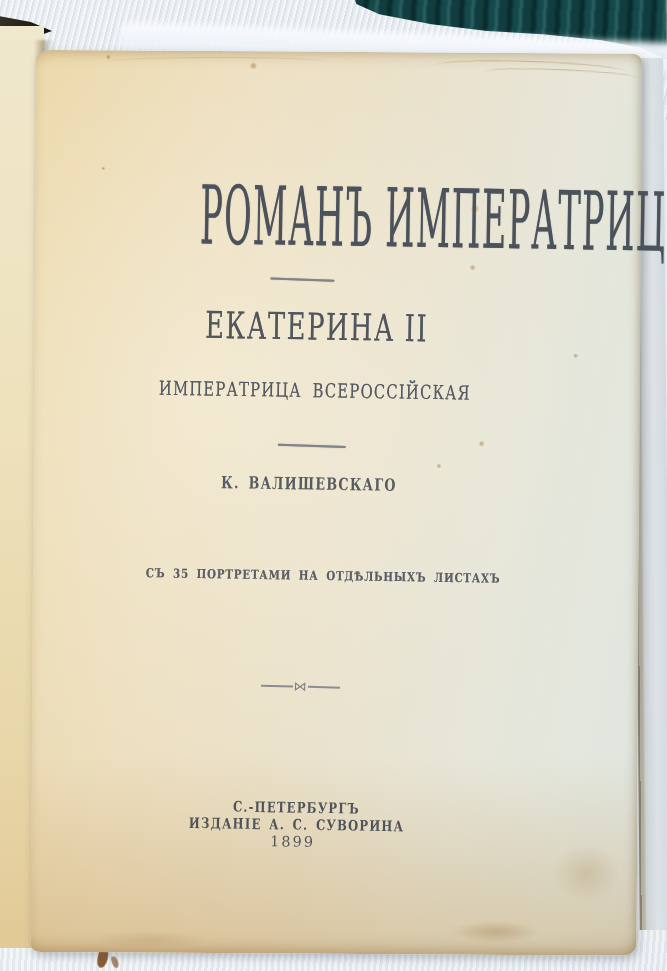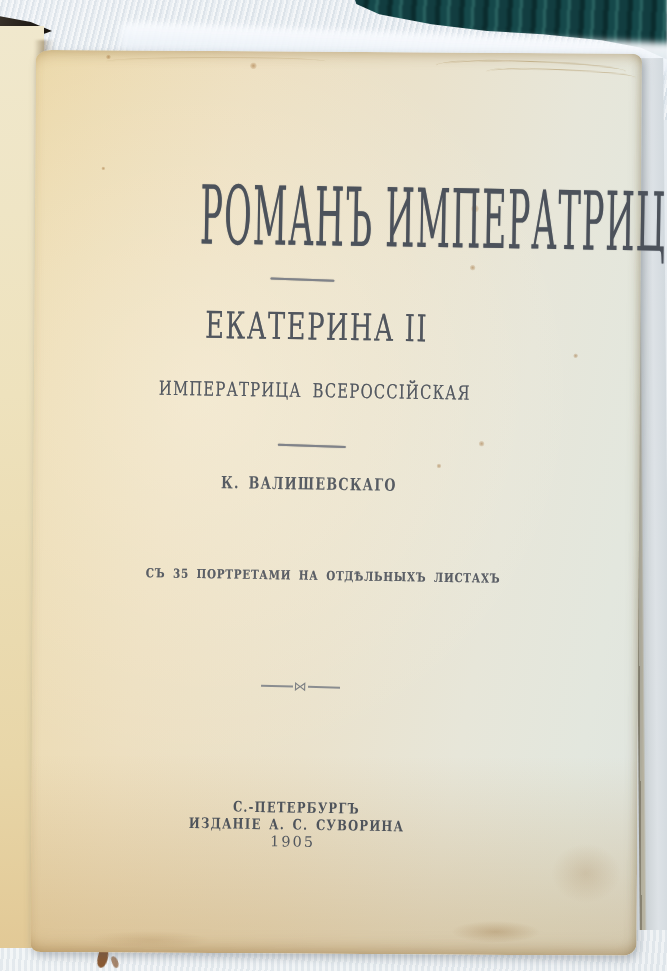--- a/index.html
+++ b/index.html
@@ -199,19 +199,19 @@
 
       <div class="line t-city">
         <span class="tt">С.-ПЕТЕРБУРГЪ</span>
       </div>
 
       <div class="line t-publisher">
         <span class="tt">ИЗДАНІЕ А. С. СУВОРИНА</span>
       </div>
 
       <div class="line t-year">
-        <span class="tt">1905</span>
+        <span class="tt">1899</span>
       </div>
 
     </div>
   </div>
 
 </div>
 
 </body></html>

